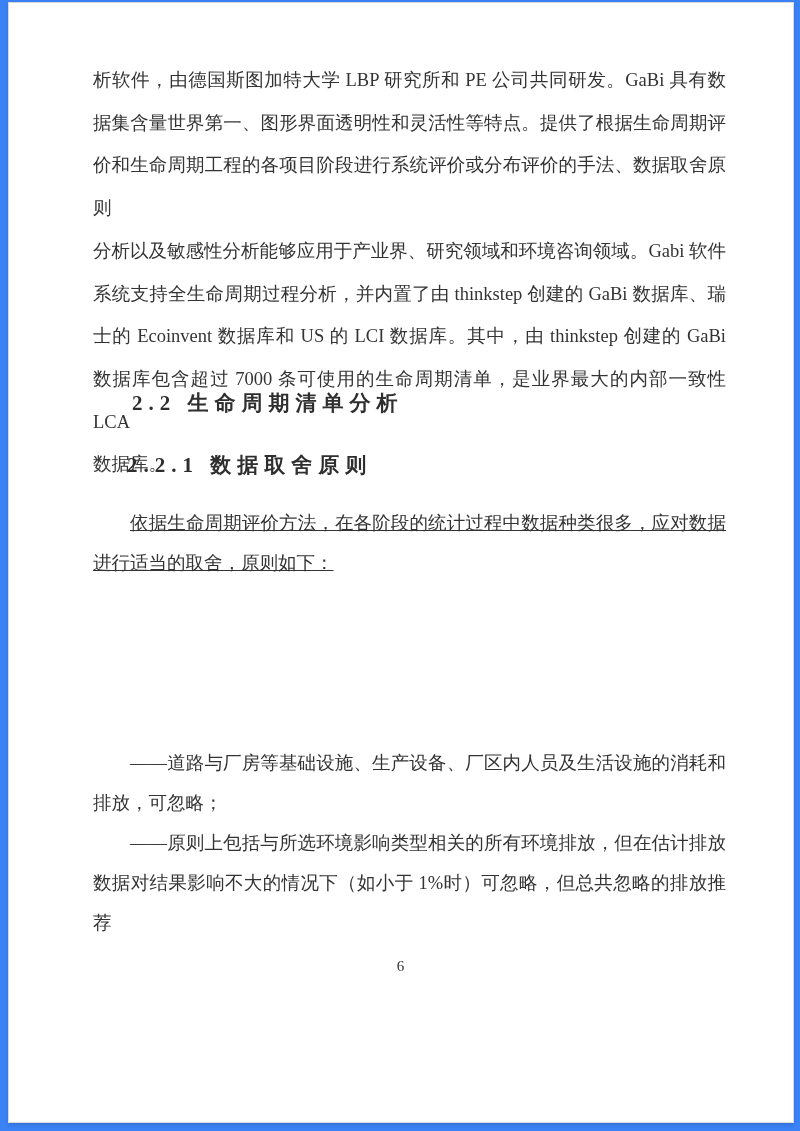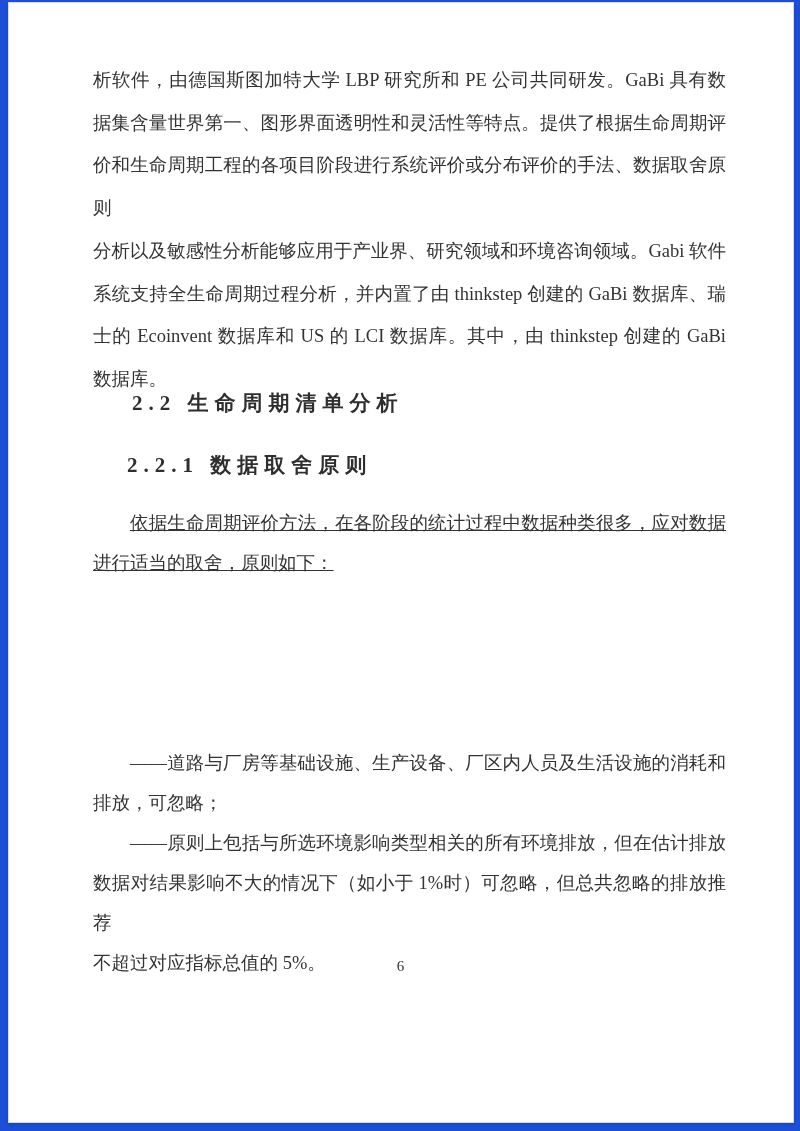--- a/index.html
+++ b/index.html
@@ -8,21 +8,21 @@
     width: 800px;
     height: 1131px;
     background: #f1f1f1;
     font-family: "Liberation Serif", "DejaVu Serif", serif;
     overflow: hidden;
   }
   .viewer {
     position: relative;
     width: 800px;
     height: 1131px;
-    background: #1d4ed8;
+    background: #3b82f6;
   }
   .paper {
     position: absolute;
     left: 8px;
     top: 2px;
     width: 784px;
     height: 1119px;
     background: #ffffff;
     border: 1px solid #d9d9d9;
     box-shadow: 0 2px 4px rgba(0,0,0,0.12);
@@ -72,20 +72,21 @@
 <div class="viewer">
   <div class="paper">
 
     <div class="block p1" style="top:56px;">
       <div class="line">析软件，由德国斯图加特大学 LBP 研究所和 PE 公司共同研发。GaBi 具有数</div>
       <div class="line">据集含量世界第一、图形界面透明性和灵活性等特点。提供了根据生命周期评</div>
       <div class="line">价和生命周期工程的各项目阶段进行系统评价或分布评价的手法、数据取舍原则</div>
       <div class="line">分析以及敏感性分析能够应用于产业界、研究领域和环境咨询领域。Gabi 软件</div>
       <div class="line">系统支持全生命周期过程分析，并内置了由 thinkstep 创建的 GaBi 数据库、瑞</div>
       <div class="line">士的 Ecoinvent 数据库和 US 的 LCI 数据库。其中，由 thinkstep 创建的 GaBi</div>
+      <div class="line">数据库包含超过 7000 条可使用的生命周期清单，是业界最大的内部一致性 LCA</div>
       <div class="line end">数据库。</div>
     </div>
 
     <div class="heading h1">2.2 生命周期清单分析</div>
 
     <div class="heading h2">2.2.1 数据取舍原则</div>
 
     <div class="block" style="top:500px;text-decoration:underline;">
       <div class="line indent">依据生命周期评价方法，在各阶段的统计过程中数据种类很多，应对数据</div>
       <div class="line end">进行适当的取舍，原则如下：</div>
@@ -93,19 +94,18 @@
 
 
     <div class="block" style="top:740px;">
       <div class="line indent">——道路与厂房等基础设施、生产设备、厂区内人员及生活设施的消耗和</div>
       <div class="line end">排放，可忽略；</div>
     </div>
 
     <div class="block" style="top:820px;">
       <div class="line indent">——原则上包括与所选环境影响类型相关的所有环境排放，但在估计排放</div>
       <div class="line">数据对结果影响不大的情况下（如小于 1%时）可忽略，但总共忽略的排放推荐</div>
-      <div class="line end">不超过对应指标总值的 5%。</div>
     </div>
 
     <div class="pagenum">6</div>
 
   </div>
 </div>
 
 </body></html>

